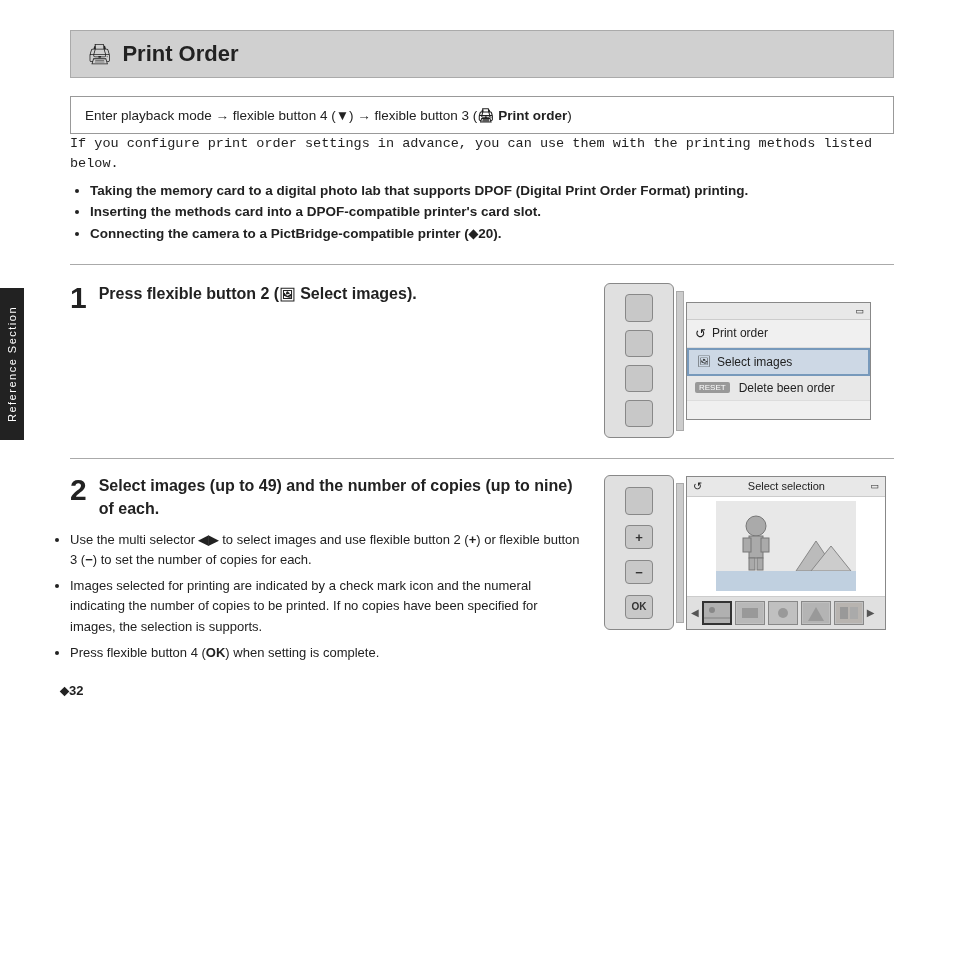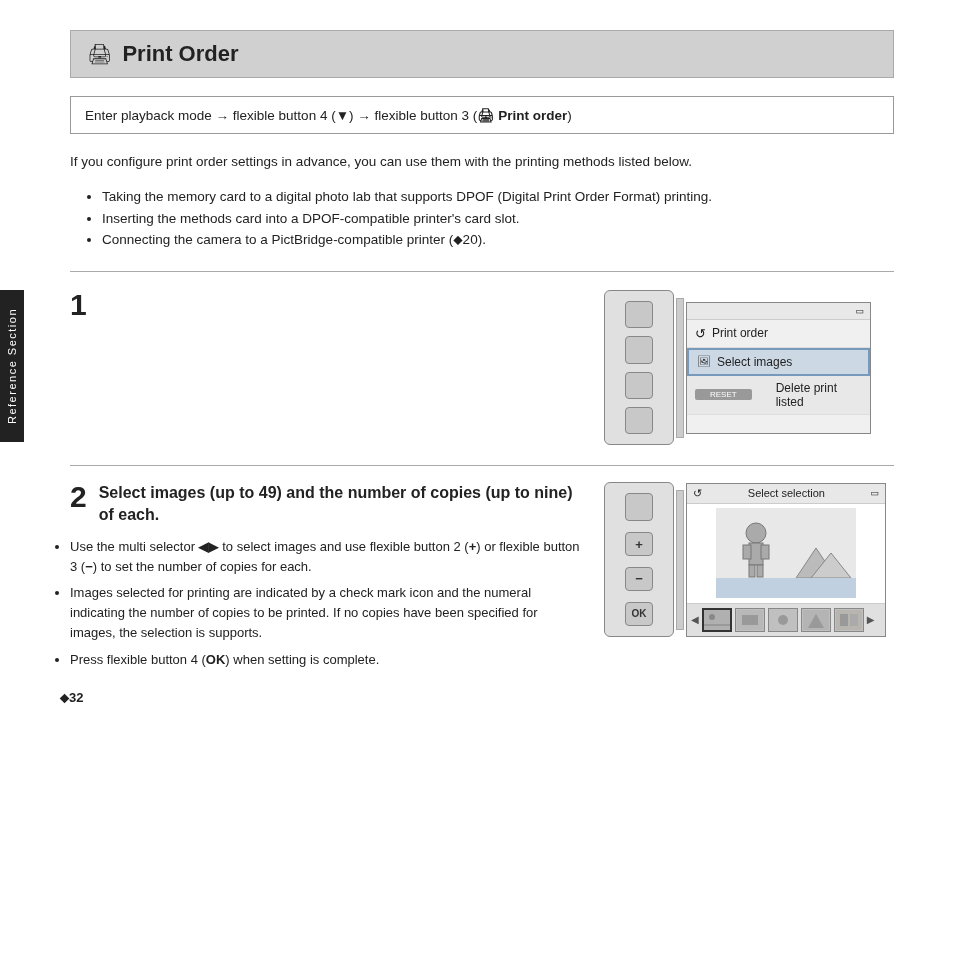--- a/index.html
+++ b/index.html
@@ -30,34 +30,35 @@
     }
     .title-bar h1 {
       font-size: 22px;
       font-weight: bold;
     }
 
     
     .path-box {
       border: 1px solid #999;
       padding: 10px 14px;
-      margin-bottom: 18px;
       font-size: 13.5px;
       background: #fff;
     }
 
     
     .intro-text {
       font-size: 13.5px;
-      margin-bottom: 14px;
+      margin-bottom: 5px;
       line-height: 1.5;
+      font-family: Liberation Mono, monospace;
     }
     .bullet-list {
-      margin-left: 32px;
+      margin-left: 20px;
       margin-bottom: 20px;
+      font-weight: bold;
     }
     .bullet-list li {
       font-size: 13.5px;
       line-height: 1.6;
       list-style-type: disc;
     }
 
     
     .section-divider {
       border: none;
@@ -290,20 +291,23 @@
     <li>Inserting the methods card into a DPOF-compatible printer's card slot.</li>
     <li>Connecting the camera to a PictBridge-compatible printer (⬥20).</li>
   </ul>
 
   <hr class="section-divider">
 
   <div class="step-area">
     <div class="step-left">
       <div class="step-num-wrap">
         <span style="font-size:30px; font-weight:bold; line-height:1; margin-right:6px;">1</span>
+        <span style="font-size:16px; font-weight:bold; line-height:1.4;">
+          Press flexible button 2 (<span style="font-size:13px;">🖼</span> <strong>Select images</strong>).
+        </span>
       </div>
     </div>
     <div class="step-right">
 
       <div class="screen-wrapper">
 
         <div class="camera-body">
           <div class="camera-button"></div>
           <div class="camera-button"></div>
           <div class="camera-button"></div>
@@ -321,22 +325,22 @@
             <span style="font-size:13px;">↺</span>
             <span style="font-size:12px;">Print order</span>
           </div>
 
           <div class="menu-item selected" style="padding: 5px 8px; background:#cdd8e5; border:2px solid #7799bb;">
             <span style="font-size:11px;">🖼</span>
             <span style="font-size:12px;">Select images</span>
           </div>
 
           <div class="menu-item" style="padding: 5px 8px; background:#e8e8e8;">
-            <span style="font-size:8px; background:#999; color:#fff; padding:1px 15px; border-radius:2px; margin-right:18px;">RESET</span>
-            <span style="font-size:12px;">Delete print listed</span>
+            <span style="font-size:8px; background:#999; color:#fff; padding:1px 4px; border-radius:2px; margin-right:3px;">RESET</span>
+            <span style="font-size:12px;">Delete been order</span>
           </div>
           <div style="height: 18px; background: #f0f0f0;"></div>
         </div>
       </div>
     </div>
   </div>
 
   <hr class="section-divider" style="margin-top:0; margin-bottom:16px;">
 
   <div class="step-area">

